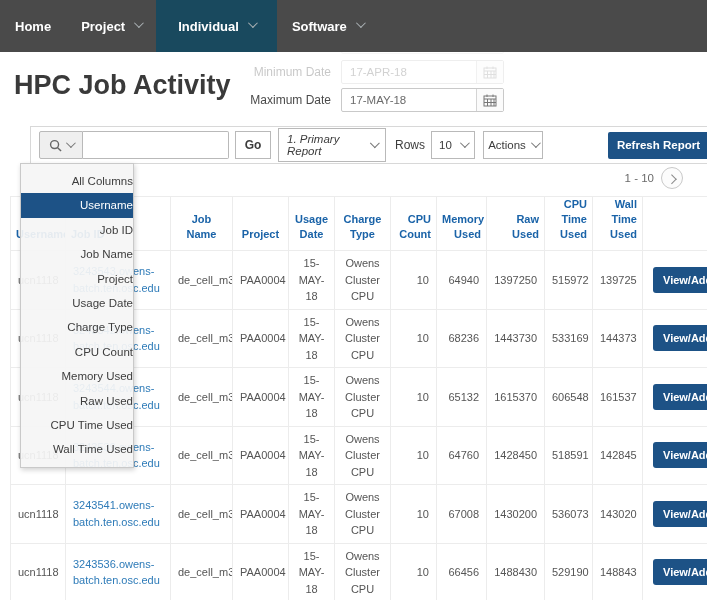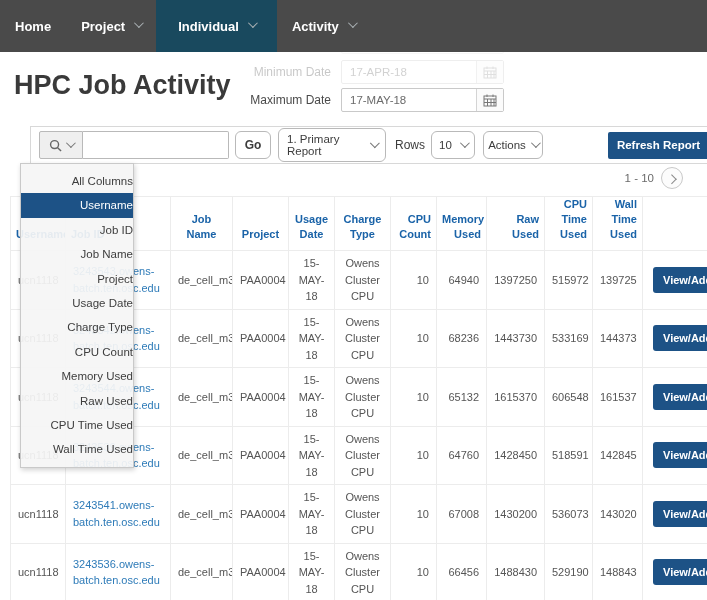--- a/index.html
+++ b/index.html
@@ -29,24 +29,24 @@
   .sel-field{display:flex;align-items:center;justify-content:space-between;padding-right:8px;}
   
   .page-title{position:absolute;left:14px;top:52px;font-size:27px;color:#3a3a3a;z-index:4;}
   
   .toolbar{position:absolute;left:30px;top:126px;width:690px;height:38px;border:1px solid #d8d8d8;
     background:#fff;box-sizing:border-box;display:flex;align-items:center;padding:0 6px 0 8px;z-index:10;}
   .search-btn{width:44px;height:28px;background:#efefef;border:1px solid #b9b9b9;border-radius:2px 0 0 2px;
     display:flex;align-items:center;justify-content:center;gap:4px;box-sizing:border-box;color:#666;}
   .search-input{width:146px;height:28px;border:1px solid #b9b9b9;border-left:none;box-sizing:border-box;
     font-size:12px;padding:0 6px;color:#333;outline:none;border-radius:0 2px 2px 0;}
-  .tb-btn{height:28px;box-sizing:border-box;border:1px solid #b9b9b9;border-radius:6px;background:#fff;
+  .tb-btn{height:28px;box-sizing:border-box;border:1px solid #b9b9b9;border-radius:0;background:#fff;
     font-size:12px;color:#3c3c3c;display:flex;align-items:center;justify-content:center;}
   .go-btn{width:36px;margin-left:6px;font-weight:bold;}
-  .report-sel{width:108px;margin-left:7px;justify-content:space-between;padding:16px 8px;font-size:11.5px;}
+  .report-sel{width:108px;margin-left:7px;justify-content:space-between;padding:16px 8px;font-size:11.5px;font-style:italic;}
   .rows-label{margin-left:9px;font-size:12px;color:#3c3c3c;}
   .rows-sel{width:44px;margin-left:6px;justify-content:space-between;padding:0 7px;font-size:11.5px;}
   .actions-btn{width:60px;margin-left:8px;gap:5px;font-size:11.5px;}
   .btn-chev{color:#777;margin-top:-2px;}
   .refresh-btn{margin-left:auto;margin-right:4px;height:27px;padding:0 9px;background:#1d5286;color:#fff;
     font-size:11.5px;font-weight:bold;border:none;border-radius:2px;display:flex;align-items:center;}
   
   .col-menu{position:absolute;left:20px;top:163px;width:112px;padding:5px 0;z-index:30;
     background:rgba(245,245,245,0.93);border:1px solid #c9c9c9;box-shadow:1px 2px 5px rgba(0,0,0,.18);text-align:right;}
   .menu-item{height:24.4px;line-height:24.4px;padding-left:13px;font-size:11.5px;color:#3d3d3d;
@@ -83,21 +83,21 @@
   </div>
   <div class="nav-item">
     <span>Project</span>
     <span class="chev nav-chev"></span>
   </div>
   <div class="nav-item active">
     <span>Individual</span>
     <span class="chev nav-chev"></span>
   </div>
   <div class="nav-item">
-    <span>Activity</span>
+    <span>Software</span>
     <span class="chev nav-chev"></span>
   </div>
 </div>
 
 <div class="filter-row r-project">
   <div class="filter-label">Project</div>
   <div class="filter-field sel-field">
     <span>- any -</span>
     <span class="chev btn-chev"></span>
   </div>

